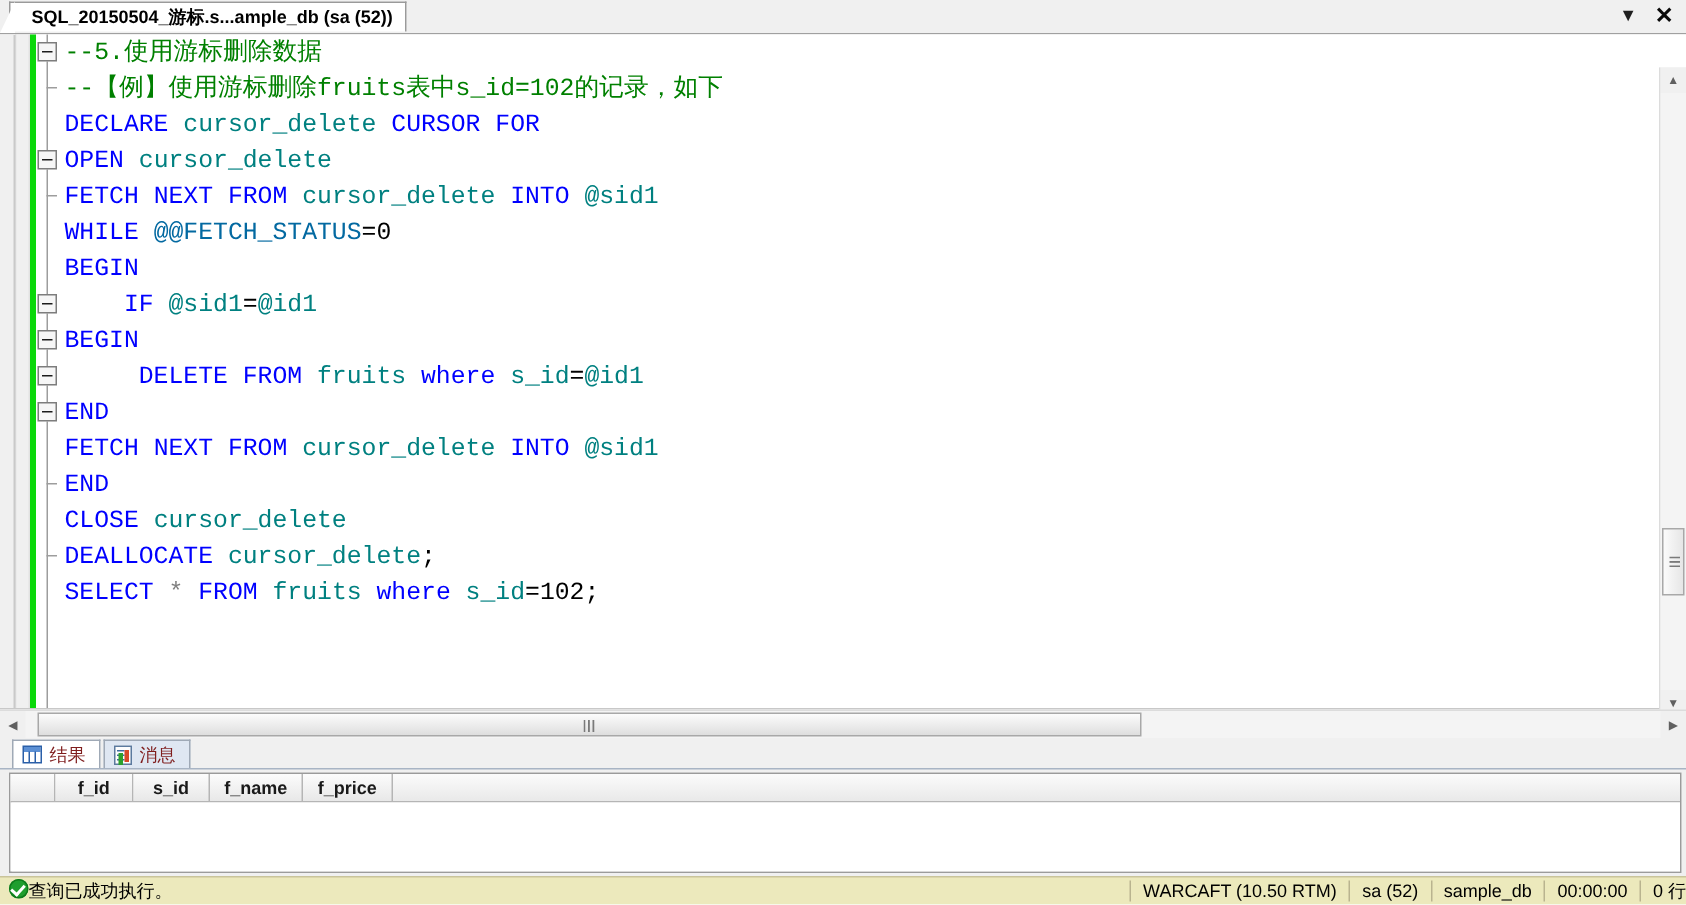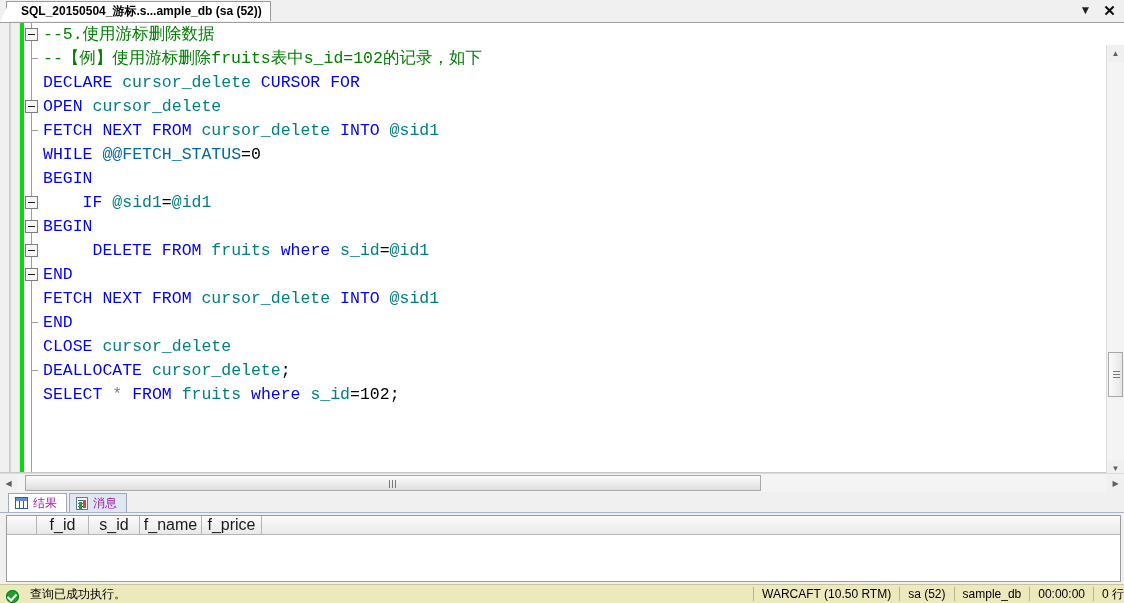--- a/index.html
+++ b/index.html
@@ -231,21 +231,21 @@
     padding-left: 8px;
     background: #f0f0f0;
     border-bottom: 1px solid #a8b4c4;
     flex: 0 0 auto;
   }
   .res-tab {
     height: 19px;
     display: flex; align-items: center; gap: 5px;
     padding: 0 9px 0 6px;
     font-size: 12px;
-    color: #a21caf;
+    color: #7f1d1d;
     border: 1px solid #9fa9b6;
     border-bottom: none;
     background: #dfe7f2;
     box-sizing: border-box;
     margin-right: 2px;
   }
   .res-tab.active { background: #ffffff; }
   .grid-icon {
     width: 13px; height: 12px;
     border: 1px solid #2a5fa8;
@@ -298,42 +298,43 @@
   }
   .grid-header {
     display: flex;
     height: 18px;
     background: linear-gradient(to bottom,#fbfbfb,#e9e9e9);
     border-bottom: 1px solid #b5b5b5;
     flex: 0 0 auto;
   }
   .gh-cell {
     border-right: 1px solid #b5b5b5;
-    font-size: 16px;
+    font-size: 12px;
     color: #1a1a1a;
     display: flex; align-items: center; justify-content: center;
     box-sizing: border-box;
     padding: 0 6px;
     background: linear-gradient(to bottom,#fcfcfc,#e8e8e8);
+    font-weight: bold;
   }
   .gh-corner { width: 30px; }
   .grid-body { flex: 1 1 auto; background: #ffffff; }
 
   
   .statusbar {
     height: 18px;
     background: #ece9bc;
     border-top: 1px solid #c9c49a;
     display: flex; align-items: center;
     font-size: 12px;
     color: #000000;
     flex: 0 0 auto;
   }
   .sb-left {
-    display: flex; align-items: flex-end; gap: 11px;
+    display: flex; align-items: flex-start; gap: 0;
     padding-left: 6px;
     flex: 1 1 auto;
     white-space: nowrap;
   }
   .check-icon {
     width: 13px; height: 13px;
     border-radius: 50%;
     background: #1f9e2e;
     position: relative;
     flex: 0 0 auto;

